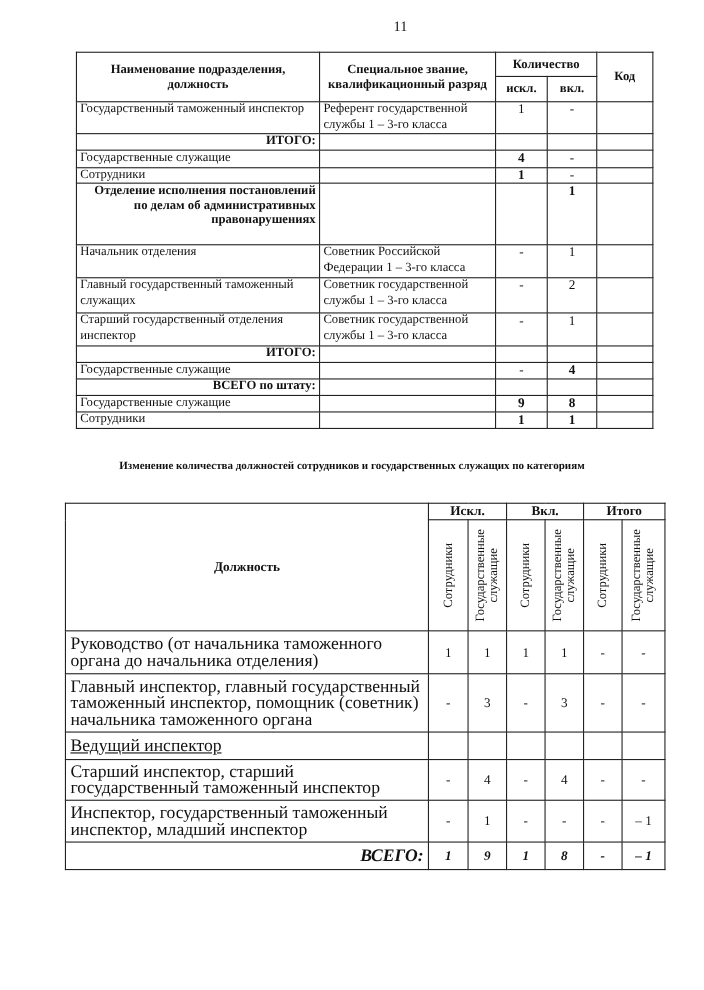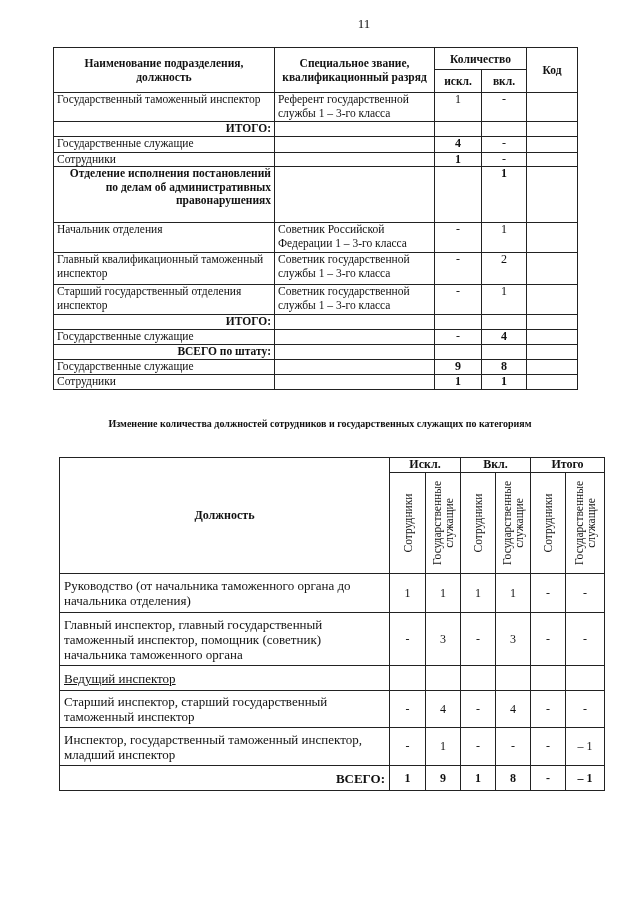--- a/index.html
+++ b/index.html
@@ -3,30 +3,30 @@
 <meta charset="utf-8">
 <style>
   html, body { margin: 0; padding: 0; background: #ffffff; }
   body { width: 640px; height: 900px; position: relative; overflow: hidden;
          font-family: "Liberation Serif", "DejaVu Serif", serif; color: #111; }
   .page-num { position: absolute; top: 16px; left: 0; width: 640px; text-align: center; font-size: 13px; margin-left: 44px; }
   table { border-collapse: collapse; position: absolute; table-layout: fixed; }
   td, th { border: 1px solid #222; padding: 0 3px; font-size: 11.5px; line-height: 13.5px; vertical-align: top; font-weight: normal; }
   .b { font-weight: bold; text-align: right; }
 
-  #t1 { left: 53px; top: 47px; width: 524px; font-family: Liberation Serif, serif; }
+  #t1 { left: 69px; top: 47px; width: 524px; font-family: Liberation Serif, serif; }
   #t1 th { font-weight: bold; text-align: center; vertical-align: middle; font-size: 11.5px; line-height: 14px; }
   #t1 td.num { text-align: center; font-size: 12px; }
 
   .title2 { position: absolute; top: 416px; left: 0; width: 640px; text-align: center;
             font-weight: bold; font-size: 10px; line-height: 15px; }
 
   #t2 { left: 59px; top: 457px; width: 545px; }
   #t2 th { font-weight: bold; text-align: center; vertical-align: middle; font-size: 12px; }
-  #t2 td { vertical-align: middle; font-size: 13px; line-height: 15px; padding: 2px 4px; }
+  #t2 td { vertical-align: middle; font-size: 16px; line-height: 15px; padding: 2px 4px; }
   #t2 td.num { text-align: center; font-size: 12px; padding: 0; }
   .vert { height: 100px; position: relative; padding: 0 !important; }
   .vert span { position: absolute; left: 50%; top: 50%; transform: translate(-50%, -50%) rotate(-90deg);
                white-space: nowrap; font-weight: normal; font-size: 11.5px; line-height: 12px; text-align: center; display: block; }
 </style>
 </head>
 <body>
 
 <div class="page-num">11</div>
 
@@ -87,21 +87,21 @@
         <td></td>
       </tr>
       <tr style="height: 30px;">
         <td>Начальник отделения</td>
         <td>Советник Российской Федерации 1 – 3-го класса</td>
         <td class="num">-</td>
         <td class="num">1</td>
         <td></td>
       </tr>
       <tr style="height: 32px;">
-        <td>Главный квалификационный таможенный инспектор</td>
+        <td>Главный государственный таможенный служащих</td>
         <td>Советник государственной службы 1 – 3-го класса</td>
         <td class="num">-</td>
         <td class="num">2</td>
         <td></td>
       </tr>
       <tr style="height: 30px;">
         <td>Старший государственный отделения инспектор</td>
         <td>Советник государственной службы 1 – 3-го класса</td>
         <td class="num">-</td>
         <td class="num">1</td>
@@ -224,21 +224,21 @@
       </tr>
       <tr style="height: 38px;">
         <td>Инспектор, государственный таможенный инспектор, младший инспектор</td>
         <td class="num">-</td>
         <td class="num">1</td>
         <td class="num">-</td>
         <td class="num">-</td>
         <td class="num">-</td>
         <td class="num">– 1</td>
       </tr>
-      <tr style="height: 25px;">
+      <tr style="height: 25px; font-style: italic;">
         <td class="b">ВСЕГО:</td>
         <td class="num b">1</td>
         <td class="num b">9</td>
         <td class="num b">1</td>
         <td class="num b">8</td>
         <td class="num b">-</td>
         <td class="num b">– 1</td>
       </tr>
     </tbody>
 </table>

